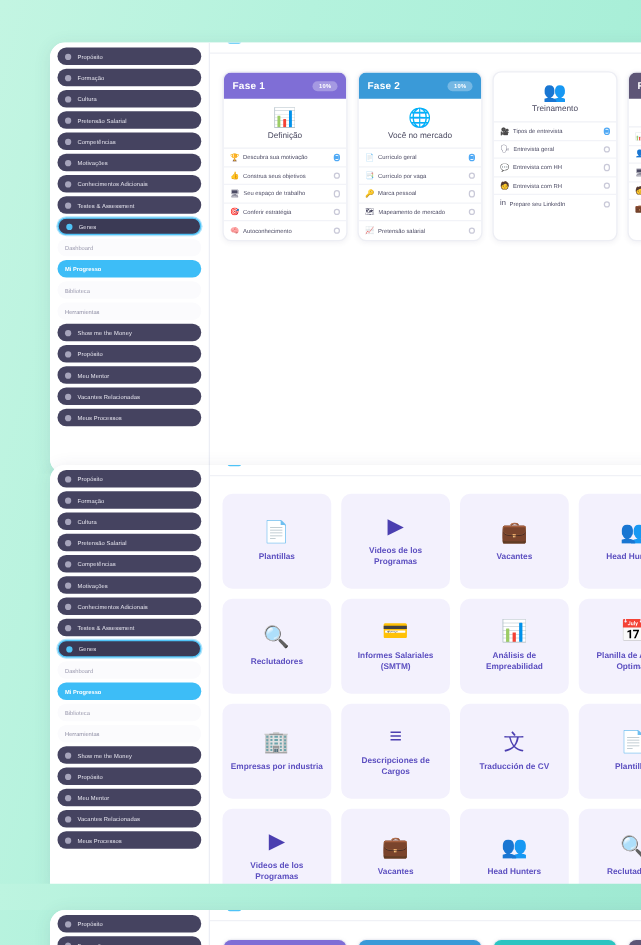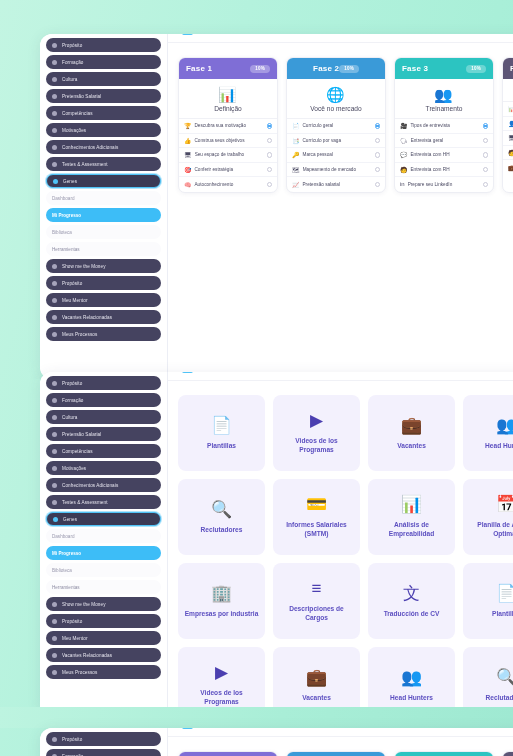--- a/index.html
+++ b/index.html
@@ -279,21 +279,21 @@
                 <span class="tl">Conferir estratégia</span>
                 <span class="radio"></span>
               </div>
               <div class="ptask">
                 <span class="ti">🧠</span>
                 <span class="tl">Autoconhecimento</span>
                 <span class="radio"></span>
               </div>
             </div>
             <div class="pcard">
-              <div class="phead" style="background: rgb(58, 154, 216); justify-content: center;">
+              <div class="phead" style="background: rgb(58, 154, 216);">
                 <span>Fase 2</span>
                 <span class="badge">10%</span>
               </div>
               <div class="pbody">
                 <div class="picon">🌐</div>
                 <div class="ptitle">Você no mercado</div>
               </div>
               <div class="ptask">
                 <span class="ti">📄</span>
                 <span class="tl">Currículo geral</span>
@@ -314,24 +314,20 @@
                 <span class="tl">Mapeamento de mercado</span>
                 <span class="radio"></span>
               </div>
               <div class="ptask">
                 <span class="ti">📈</span>
                 <span class="tl">Pretensão salarial</span>
                 <span class="radio"></span>
               </div>
             </div>
             <div class="pcard">
-              <div class="phead" style="background: rgb(44, 196, 193);">
-                <span>Fase 3</span>
-                <span class="badge">10%</span>
-              </div>
               <div class="pbody">
                 <div class="picon">👥</div>
                 <div class="ptitle">Treinamento</div>
               </div>
               <div class="ptask">
                 <span class="ti">🎥</span>
                 <span class="tl">Tipos de entrevista</span>
                 <span class="radio on"></span>
               </div>
               <div class="ptask">

